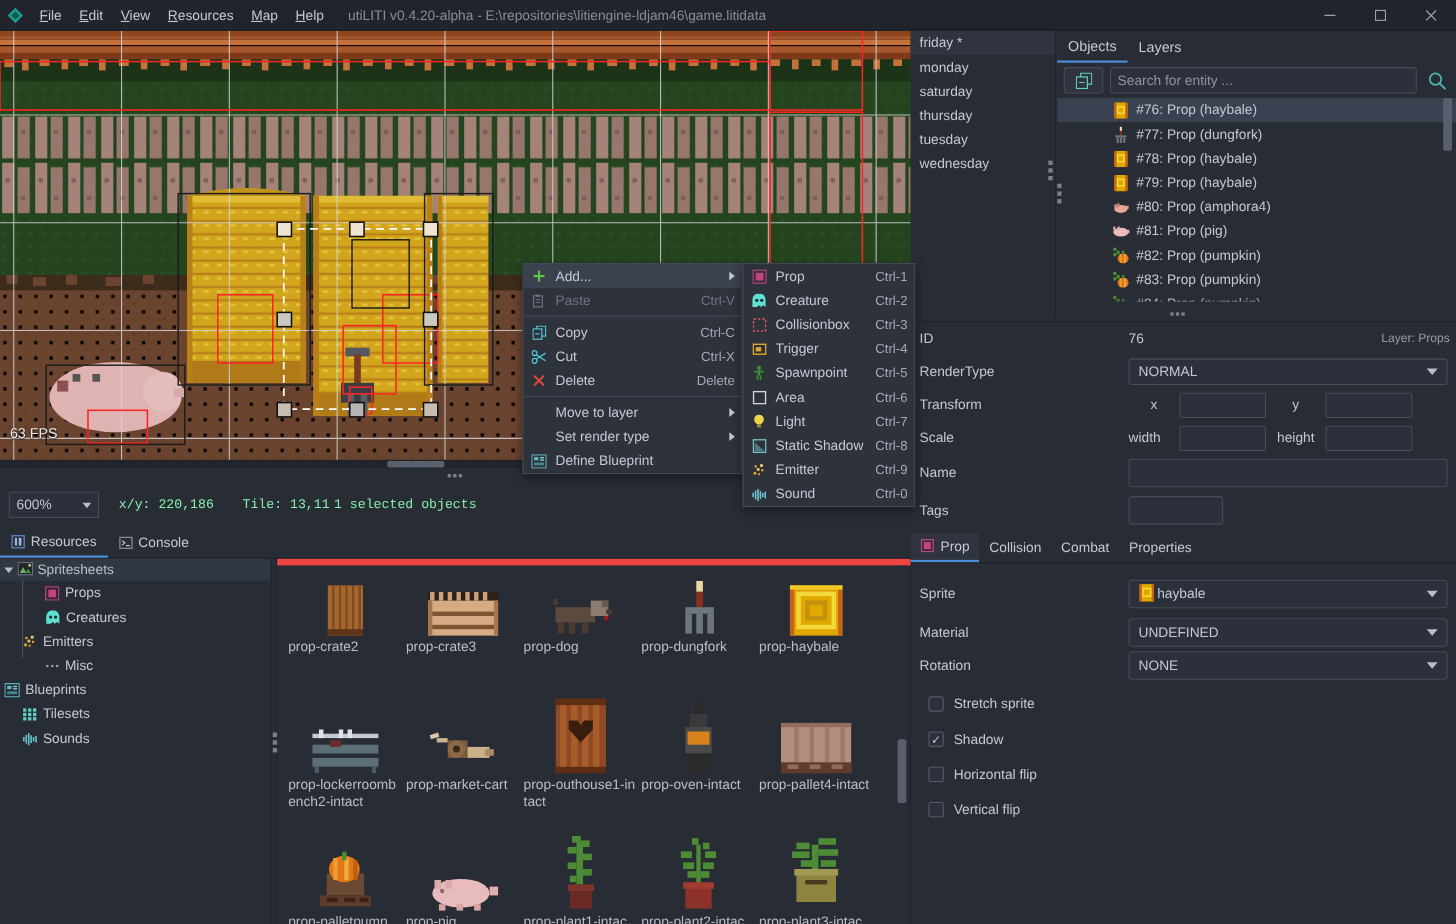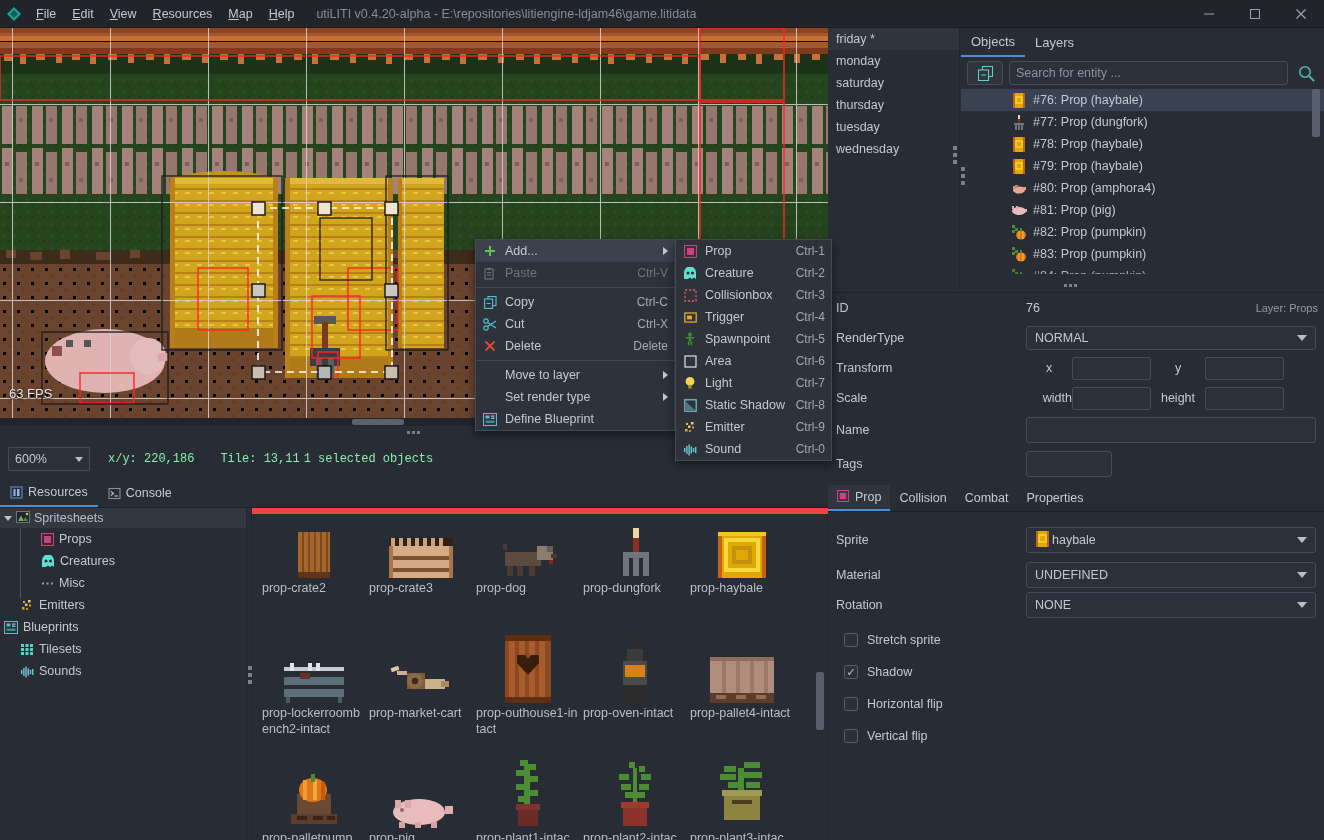--- a/index.html
+++ b/index.html
@@ -560,42 +560,42 @@
       <div class="tnode" style="padding-left:41px">
         <span>
           <svg width="14" height="13" viewBox="0 0 14 13">
               <path d="M1 12 V5.5 A6 6 0 0 1 13 5.5 V12 l-2-1.6 -2 1.6 -2-1.6 -2 1.6 z" fill="#5fe0d0"></path>
               <circle cx="5" cy="6" r="1.5" fill="#16313a"></circle>
               <circle cx="9.5" cy="6" r="1.5" fill="#16313a"></circle>
             </svg>
         </span>
         <span>Creatures</span>
       </div>
-      <div class="tnode" style="padding-left:41px">
-        <span>
-          <svg width="13" height="13" viewBox="0 0 13 13">
-              <rect x="1" y="5.5" width="2" height="2" fill="#9aa1ac"></rect>
-              <rect x="5.5" y="5.5" width="2" height="2" fill="#9aa1ac"></rect>
-              <rect x="10" y="5.5" width="2" height="2" fill="#9aa1ac"></rect>
-            </svg>
-        </span>
-        <span>Misc</span>
-      </div>
       <div class="tnode" style="padding-left:20px">
         <span>
           <svg width="14" height="14" viewBox="0 0 14 14">
               <rect x="2" y="9" width="2.5" height="2.5" fill="#e0a32e"></rect>
               <rect x="6" y="10" width="2" height="2" fill="#d3872a"></rect>
               <rect x="5" y="5.5" width="2.5" height="2.5" fill="#efc154"></rect>
               <rect x="9" y="6.5" width="2" height="2" fill="#e0a32e"></rect>
               <rect x="8" y="2" width="2.5" height="2.5" fill="#f2d06a"></rect>
               <rect x="3" y="3" width="2" height="2" fill="#e8b43c"></rect>
             </svg>
         </span>
         <span>Emitters</span>
+      </div>
+      <div class="tnode" style="padding-left:41px">
+        <span>
+          <svg width="13" height="13" viewBox="0 0 13 13">
+              <rect x="1" y="5.5" width="2" height="2" fill="#9aa1ac"></rect>
+              <rect x="5.5" y="5.5" width="2" height="2" fill="#9aa1ac"></rect>
+              <rect x="10" y="5.5" width="2" height="2" fill="#9aa1ac"></rect>
+            </svg>
+        </span>
+        <span>Misc</span>
       </div>
       <div class="tnode" style="padding-left:4px">
         <span>
           <svg width="14" height="13" viewBox="0 0 14 13">
               <rect x="0.5" y="0.5" width="13" height="12" fill="none" stroke="#5fb8c4" stroke-width="1.1"></rect>
               <rect x="2.5" y="2.5" width="4" height="3" fill="#5fb8c4"></rect>
               <rect x="8" y="2.5" width="3.5" height="1.2" fill="#8fd0d8"></rect>
               <rect x="8" y="4.6" width="3.5" height="1.2" fill="#8fd0d8"></rect>
               <rect x="2.5" y="7.5" width="9" height="2.5" fill="#3e8c96"></rect>
             </svg>
@@ -1150,21 +1150,21 @@
         <div class="spin">
           <input value="177" style="">
 
         </div>
       </div>
     </div>
 
     <div class="prow">
       <div class="plabel">Scale</div>
       <div class="pfield" style="display:flex;align-items:center;padding-right:8px">
-        <span class="sublab" style="text-align:right">width</span>
+        <span class="sublab" style="text-align:left">width</span>
         <div class="spin">
           <input value="20" style="">
           <span class="btns">
               <i class="up"></i>
               <i class="dn"></i>
             </span>
         </div>
         <span class="sublab" style="text-align:center;width:54px">height</span>
         <div class="spin">
           <input value="26" style="">

